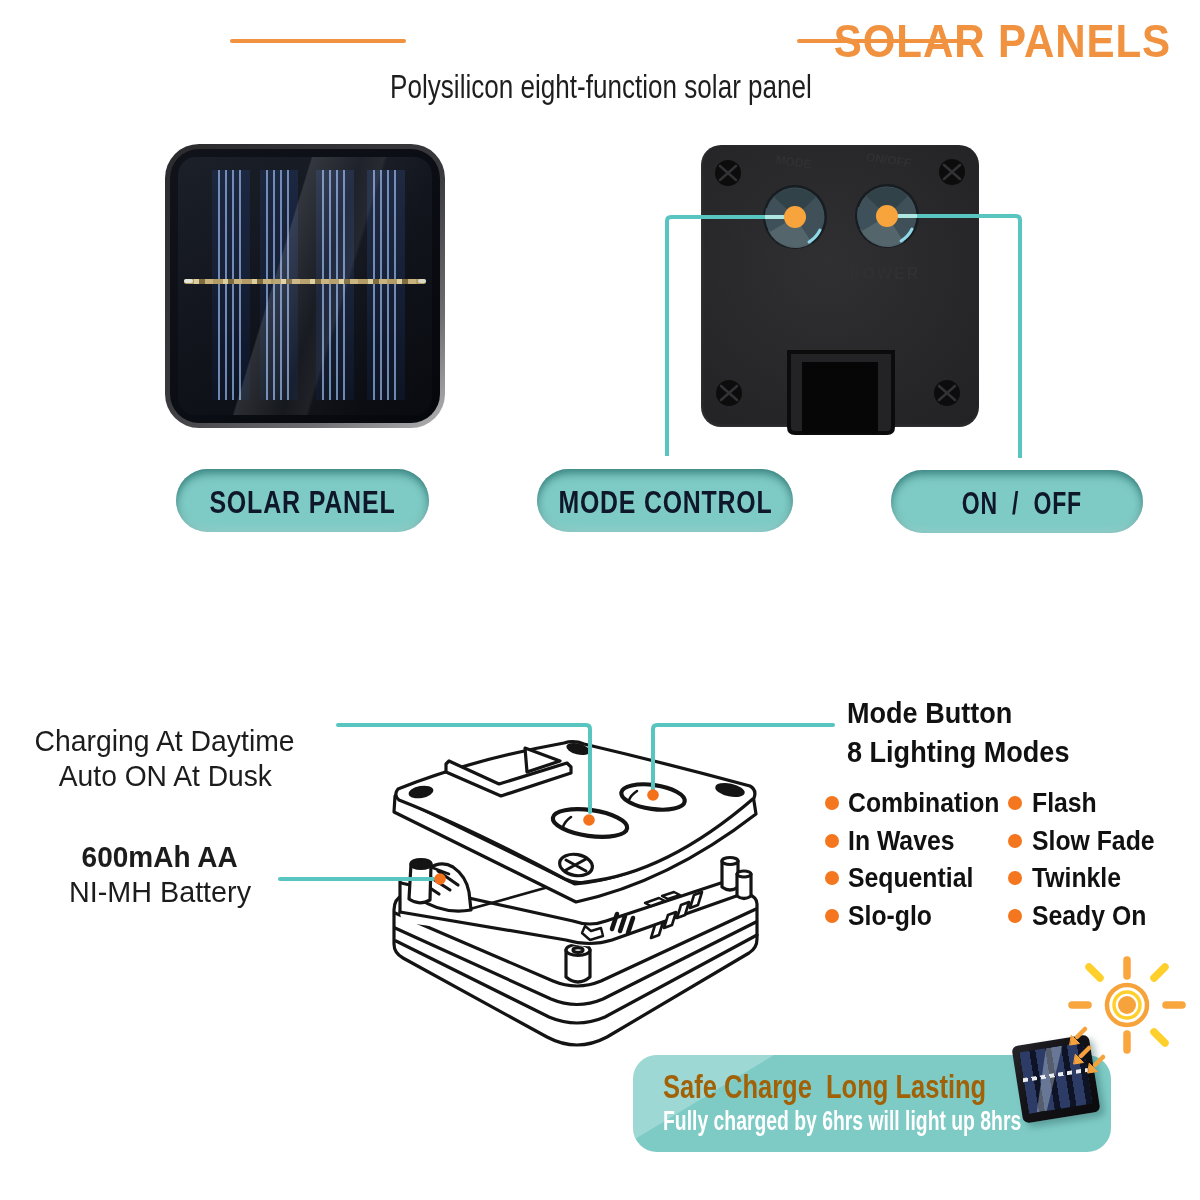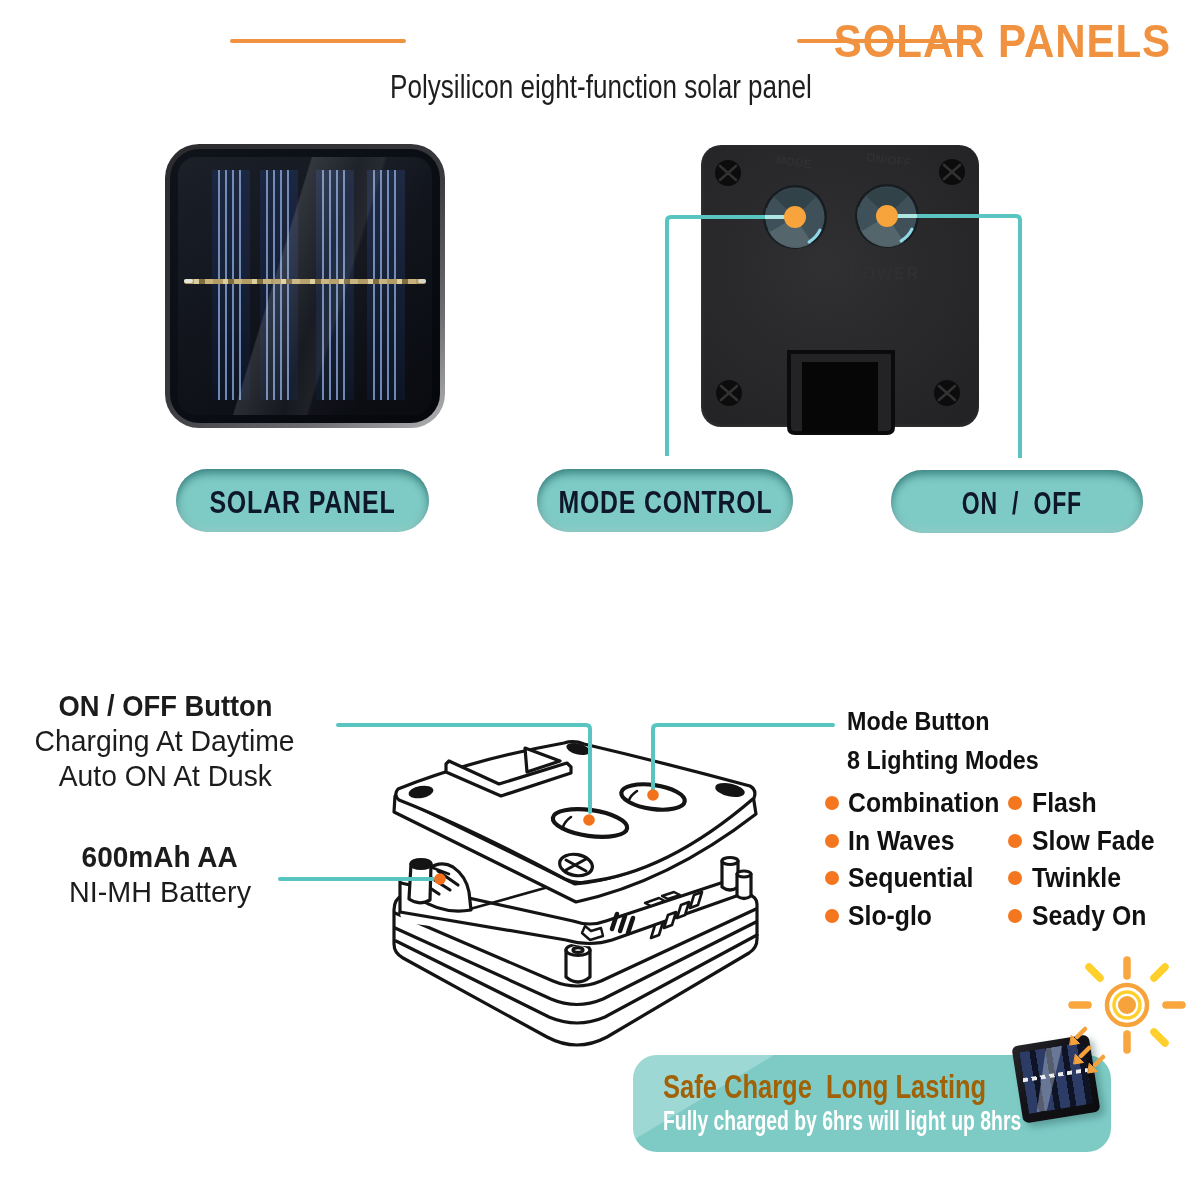--- a/index.html
+++ b/index.html
@@ -37,21 +37,21 @@
         box-shadow:inset 0 7px 9px -2px rgba(22,92,92,.55), inset 0 -5px 8px -4px rgba(255,255,255,.35), inset 4px 0 8px -4px rgba(22,92,92,.4), inset -4px 0 8px -4px rgba(22,92,92,.4);
         display:flex;align-items:center;justify-content:center;
         color:#0f172a;font-weight:bold;font-size:31px;letter-spacing:1px;}
   .pill .cx{transform-origin:50% 50%;}
   .pill{padding-top:4px;box-sizing:border-box;}
   
   .lbl{position:absolute;text-align:center;color:#1c1c1c;font-size:30px;line-height:35px;}
   .lbl b{font-size:30px;}
   .lbl .cx{transform-origin:50% 50%;}
   
-  #modehead{position:absolute;left:847px;top:694px;color:#111;font-weight:bold;font-size:25px;line-height:39px;margin-top:8px;}
+  #modehead{position:absolute;left:847px;top:694px;color:#111;font-weight:bold;font-size:29px;line-height:39px;}
   #modehead .cx{transform-origin:0 50%;transform:scaleX(0.933);}
   .bullet{position:absolute;width:14px;height:14px;border-radius:50%;background:#F4771F;}
   .bitem{position:absolute;color:#111;font-weight:bold;font-size:28px;}
   .bitem .cx{transform-origin:0 50%;transform:scaleX(0.885);}
   
   #safebox{position:absolute;left:633px;top:1055px;width:478px;height:97px;border-radius:24px;
            background:#7ECBC6;overflow:hidden;}
   #safebox .hl{position:absolute;left:0;top:0;width:100%;height:100%;
         background:rgba(255,255,255,0.25);clip-path:polygon(0 0, 29.5% 0, 0 88%);}
   #safehead{position:absolute;left:663px;top:1068px;font-size:33px;font-weight:bold;color:#a16207;}
@@ -165,21 +165,21 @@
     <span class="cx" style="transform:scaleX(.806)">SOLAR PANEL</span>
   </div>
   <div class="pill" style="left:537px;top:469px;width:256px;">
     <span class="cx" style="transform:scaleX(.802)">MODE CONTROL</span>
   </div>
   <div class="pill" style="left:891px;top:470px;width:252px;padding-left:10px;">
     <span class="cx" style="transform:scaleX(.743)">ON&nbsp;&nbsp;/&nbsp;&nbsp;OFF</span>
   </div>
 
   <div class="lbl" style="left:15px;top:688px;width:300px;">
-    <b><span class="cx" style="transform:scaleX(.911)">ON / OFF Button</span></b><br>
+    <br>
     <span class="cx" style="transform:scaleX(.945)">Charging At Daytime</span><br>
     <span class="cx" style="transform:scaleX(.94)">Auto ON At Dusk</span>
   </div>
   <div class="lbl" style="left:10px;top:839px;width:300px;">
     <b><span class="cx" style="transform:scaleX(.933)">600mAh AA</span></b><br>
     <span class="cx" style="transform:scaleX(.958)">NI-MH Battery</span>
   </div>
 
   <div id="modehead"><span class="cx">Mode Button</span><br><span class="cx">8 Lighting Modes</span></div>
   <div class="bullet" style="left:825px;top:796px;"></div>

